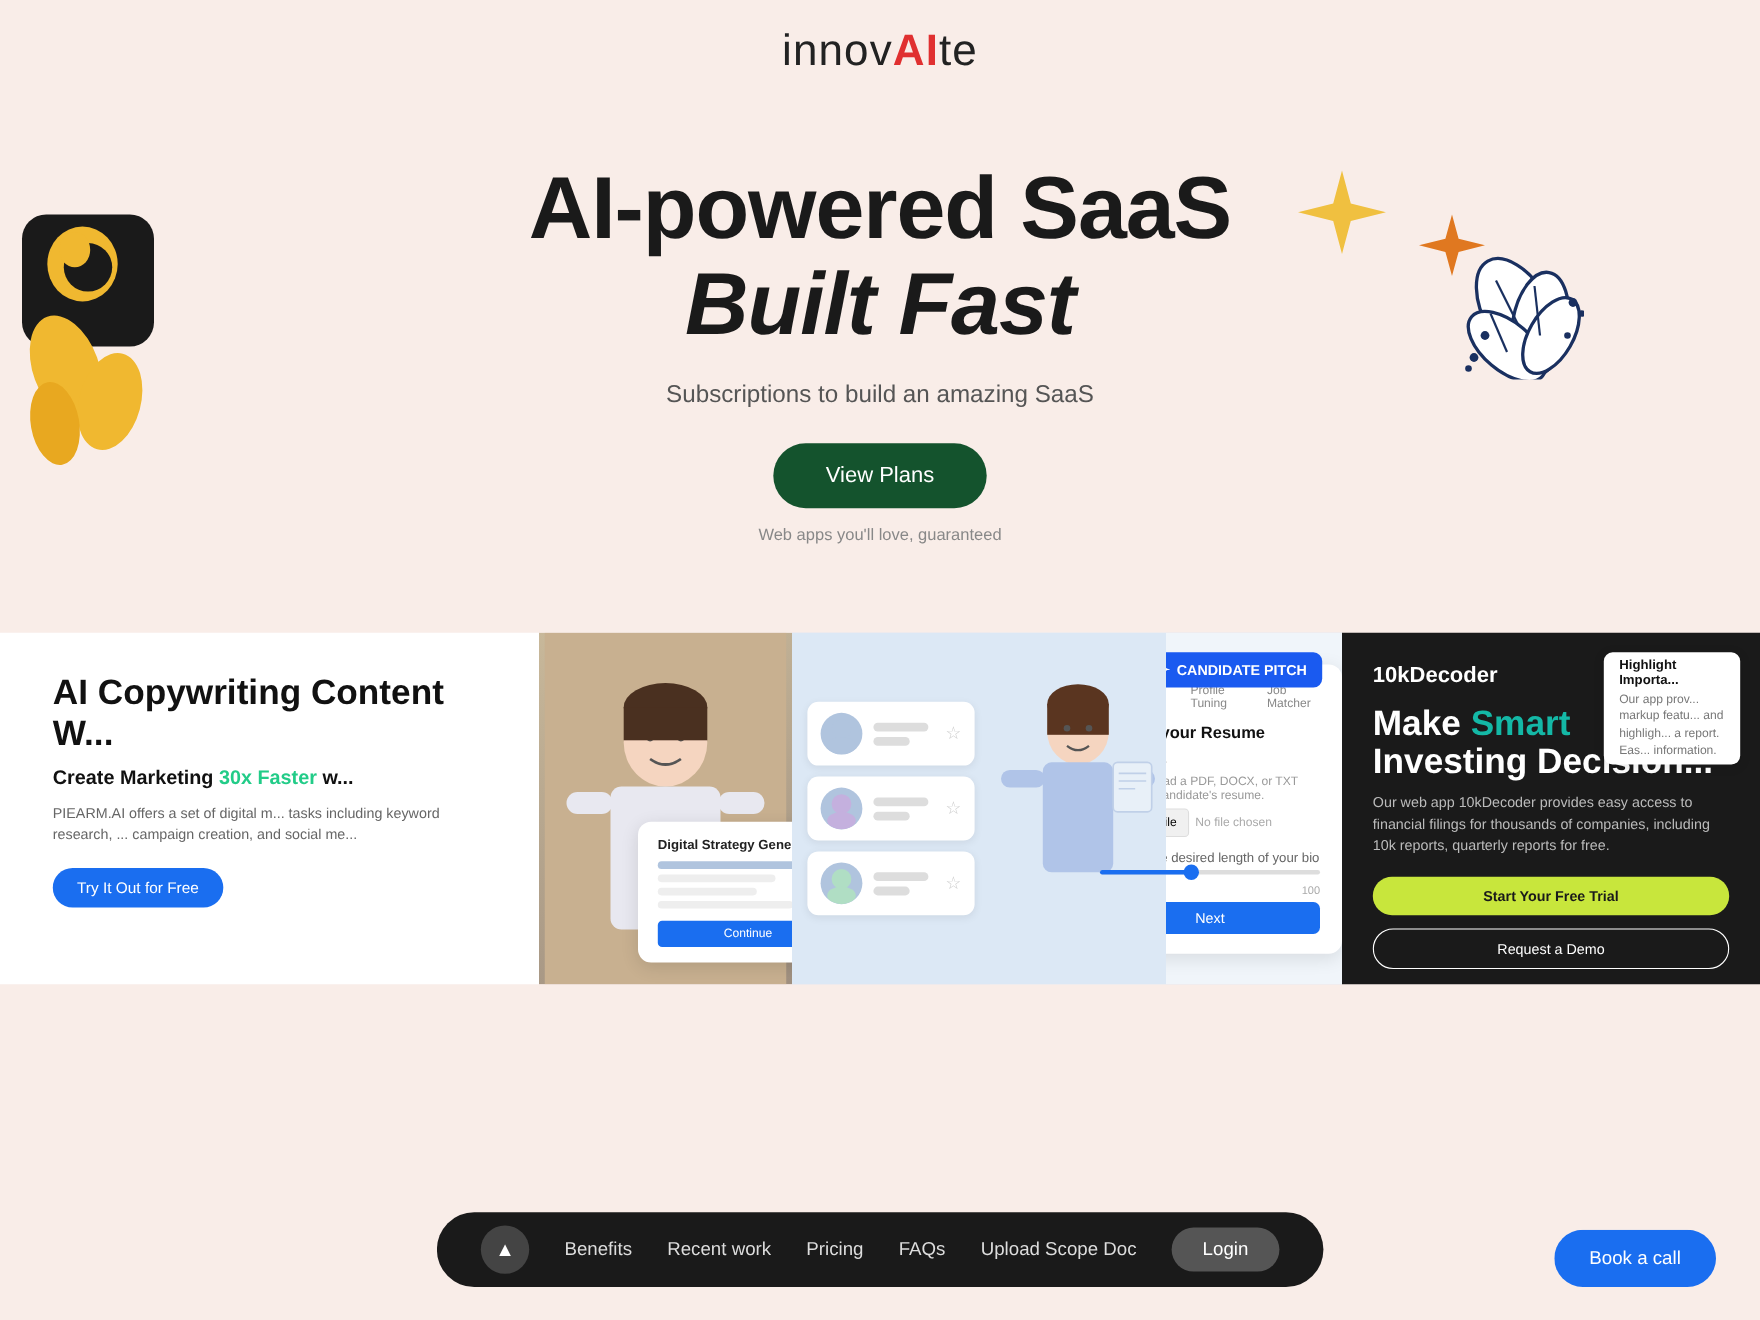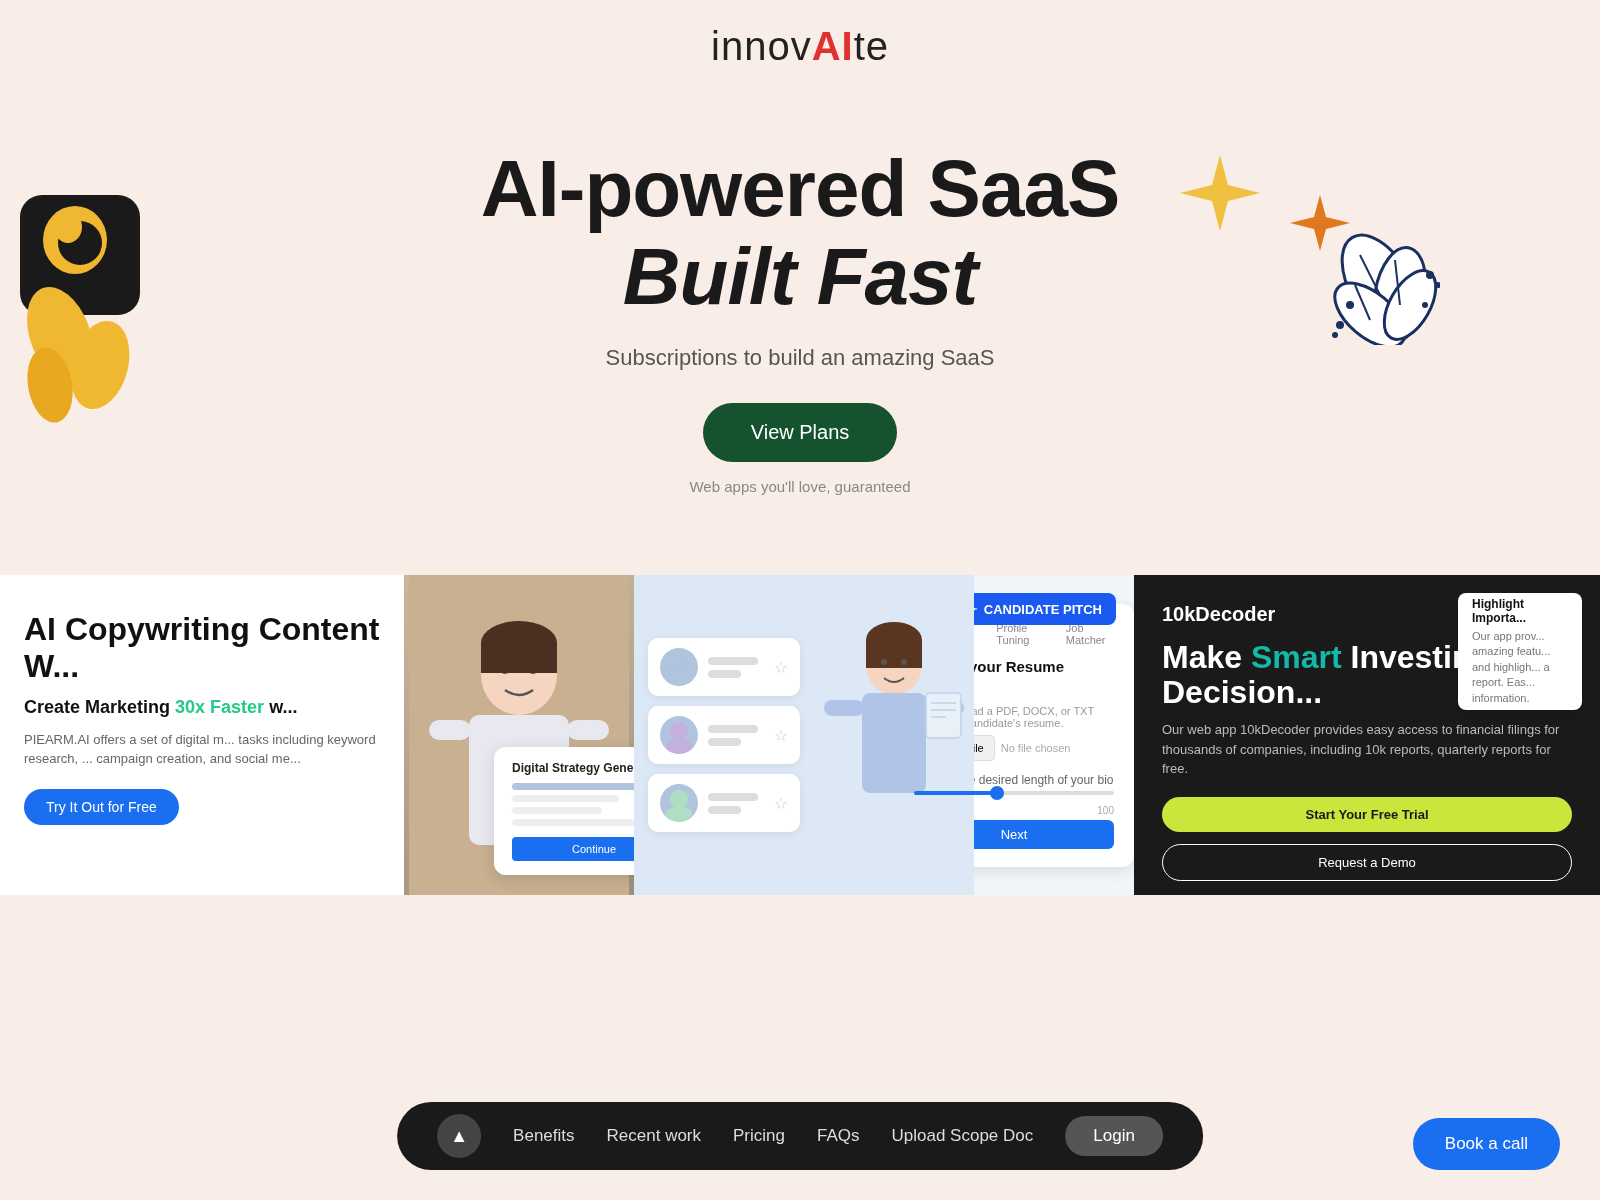--- a/index.html
+++ b/index.html
@@ -90,23 +90,23 @@
       height: 320px;
       gap: 0;
     }
     .card {
       flex: 0 0 auto;
       height: 320px;
       overflow: hidden;
       position: relative;
     }
     .card-ai-copy {
-      width: 404px;
+      width: 490px;
       background: #fff;
-      padding: 36px 24px;
+      padding: 36px 48px;
       display: flex;
       flex-direction: column;
       gap: 12px;
     }
     .card-ai-title {
       font-size: 32px;
       font-weight: 800;
       font-family: 'Arial Black', sans-serif;
       color: #111;
       line-height: 1.15;
@@ -733,21 +733,21 @@
           <button class="upload-submit-btn">Next</button>
         </div>
       </div>
     </div>
   </div>
 
   <div class="card card-decoder">
 
     <div class="decode-highlight-card">
       <div class="decode-hl-title">Highlight Importa...</div>
-      <div class="decode-hl-body">Our app prov... amazing featu... and highligh... a report. Eas... information.</div>
+      <div class="decode-hl-body">Our app prov... markup featu... and highligh... a report. Eas... information.</div>
     </div>
 
     <div class="card-decoder-tag">10kDecoder</div>
     <div class="card-decoder-title">
       <span>Make </span><span class="card-decoder-highlight">Smart</span><span> Investing Decision...</span>
     </div>
     <p class="card-decoder-desc">Our web app 10kDecoder provides easy access to financial filings for thousands of companies, including 10k reports, quarterly reports for free.</p>
     <div class="card-decoder-btns">
       <button class="btn-green">Start Your Free Trial</button>
       <button class="btn-outline-white">Request a Demo</button>

